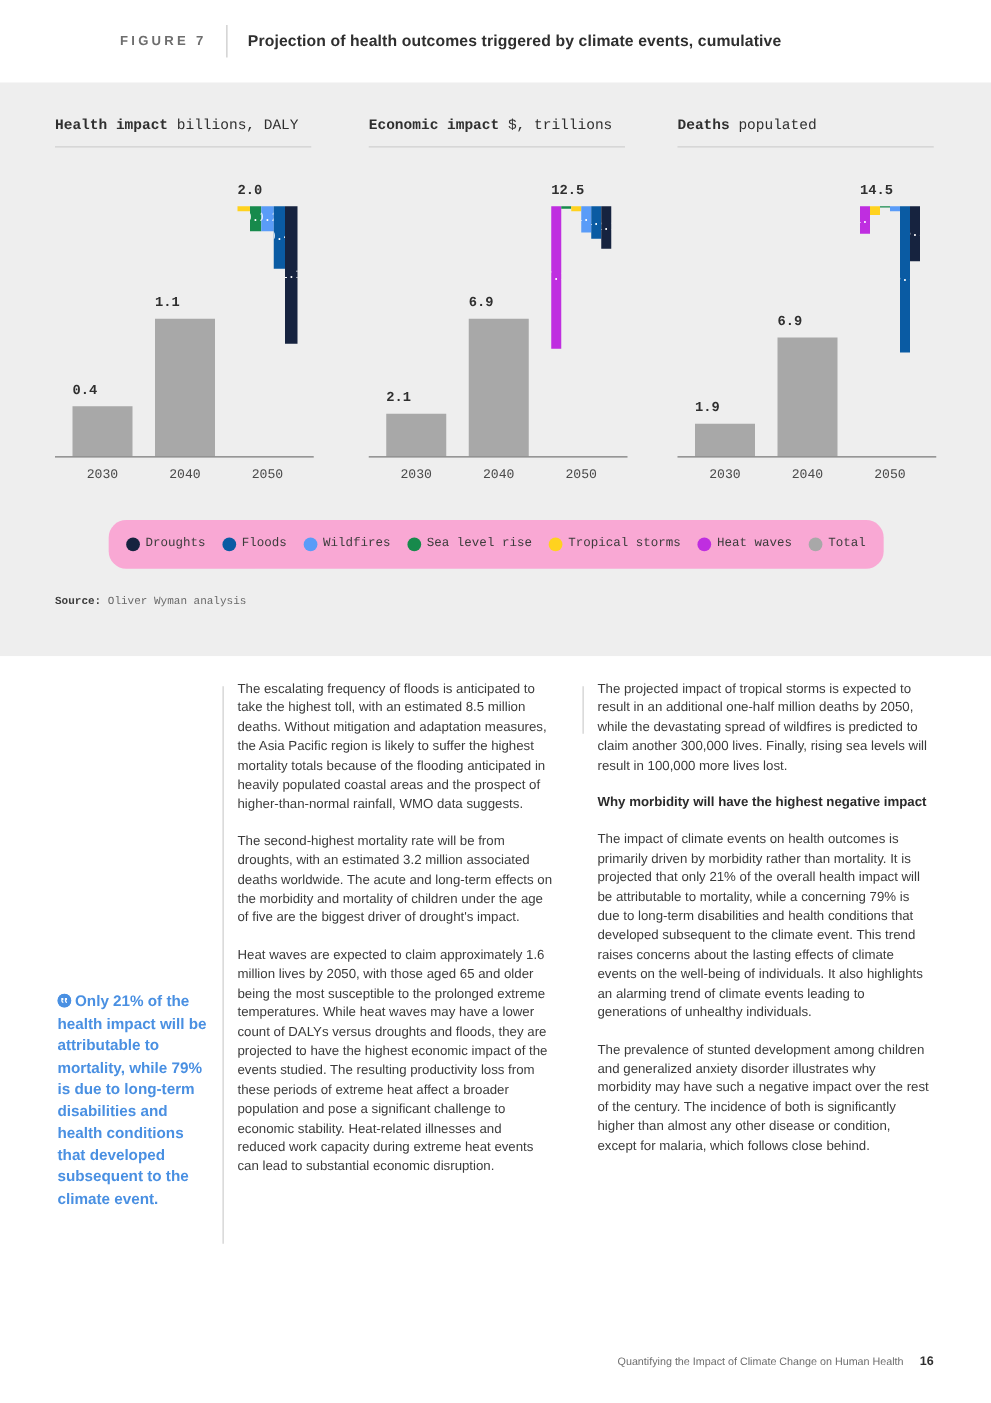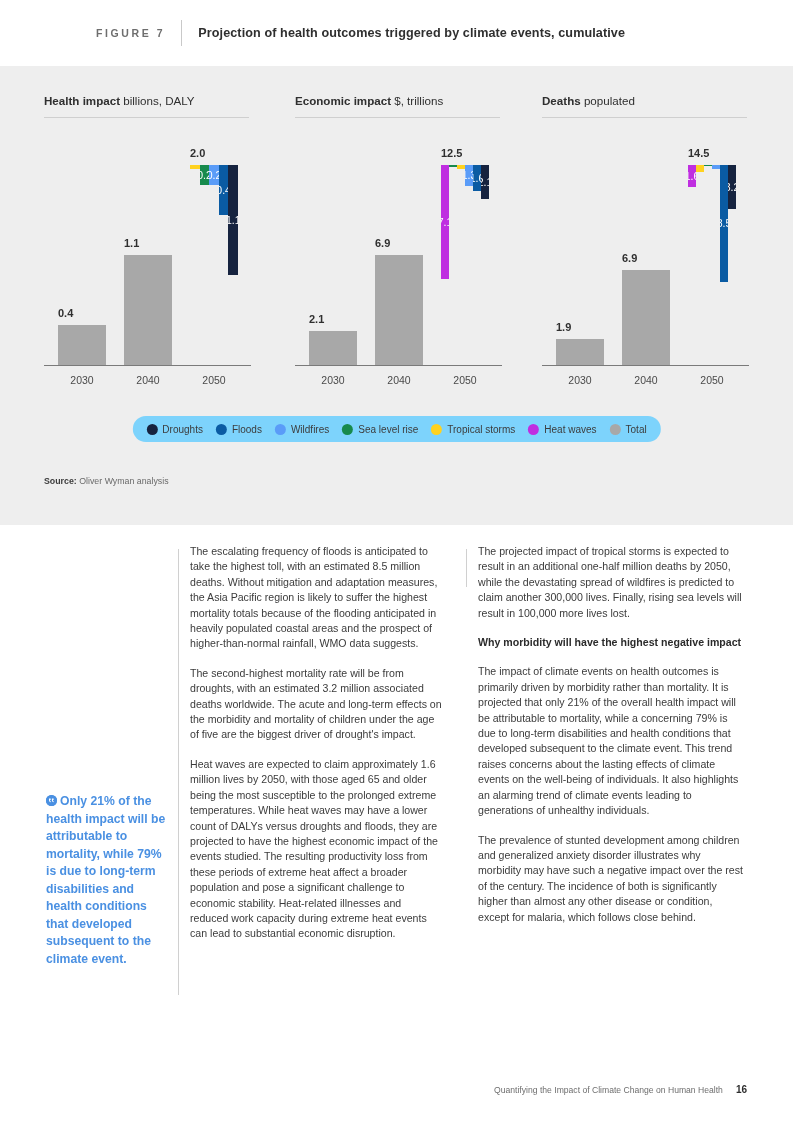--- a/index.html
+++ b/index.html
@@ -24,20 +24,21 @@
     width: 1px; height: 26px; background: #c9c9c9; margin: 0 16px;
   }
   .fig-title {
     font-size: 12.6px; font-weight: 700; color: #2f2f2f; letter-spacing: .1px;
   }
 
   
   .fig-panel {
     position: absolute; left: 0; top: 66px; width: 793px; height: 459px;
     background: #eeeeee;
+    font-family: Liberation Mono, monospace;
   }
 
   .charts { position: absolute; left: 0; top: 28px; width: 793px; display: flex; }
   .chart-col { width: 247px; }
   .chart-col.c1 { margin-left: 44px; }
   .chart-col.c2 { margin-left: 4px; }
   .chart-col.c3 { margin-left: 0px; }
 
   .chart-head { font-size: 11.6px; color: #2f2f2f; }
   .chart-head b { font-weight: 700; }
@@ -74,21 +75,21 @@
     font-size: 10.5px; color: #4a4a4a;
   }
   .ticks { position: relative; width: 207px; height: 26px; }
   .tick.s0 { left: 14px; }
   .tick.s1 { left: 80px; text-align: center; }
   .tick.s2 { left: 146px; }
 
   
   .legend {
     position: absolute; left: 50%; transform: translateX(-50%); top: 350px;
-    background: #7dd3fc; border-radius: 14px; height: 26px;
+    background: #f9a8d4; border-radius: 14px; height: 39px;
     display: flex; align-items: center; padding: 0 14px; gap: 13px;
   }
   .legend-item { display: flex; align-items: center; gap: 5px; }
   .legend-dot { width: 11px; height: 11px; border-radius: 50%; flex: none; }
   .legend-label { font-size: 10px; color: #3c3c3c; white-space: nowrap; }
 
   .source {
     position: absolute; left: 44px; top: 410px;
     font-size: 8.8px; color: #6a6a6a;
   }

